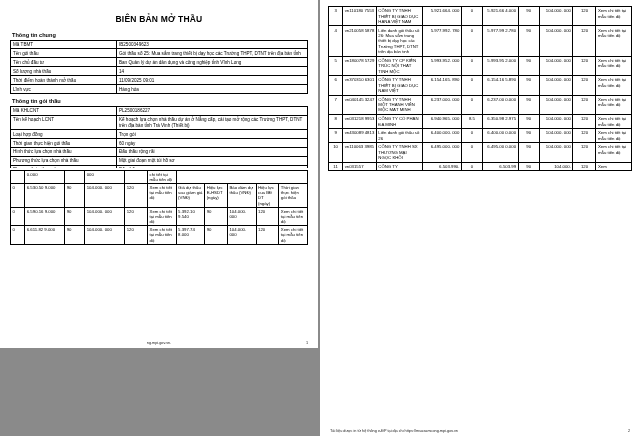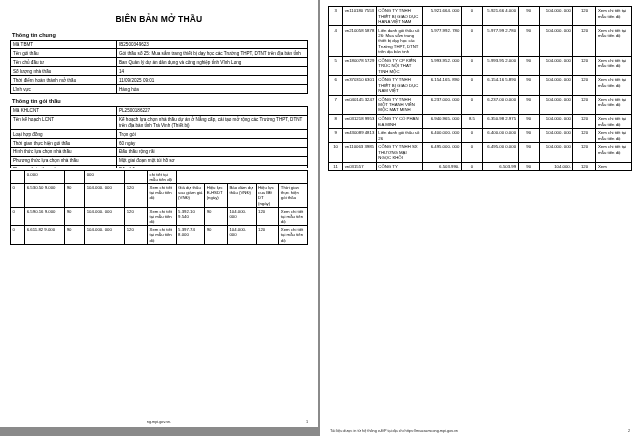--- a/index.html
+++ b/index.html
@@ -20,21 +20,21 @@
     gap: 2px;
   }
   .page {
     background: #ffffff;
     position: relative;
     box-sizing: border-box;
     overflow: hidden;
   }
   .page-left {
     width: 318px;
-    height: 427px;
+    height: 348px;
     padding: 8px 10px 0 10px;
   }
   .page-right {
     width: 320px;
     height: 436px;
     padding: 6px 8px 0 8px;
   }
   .doc-title {
     text-align: center;
     font-weight: bold;

